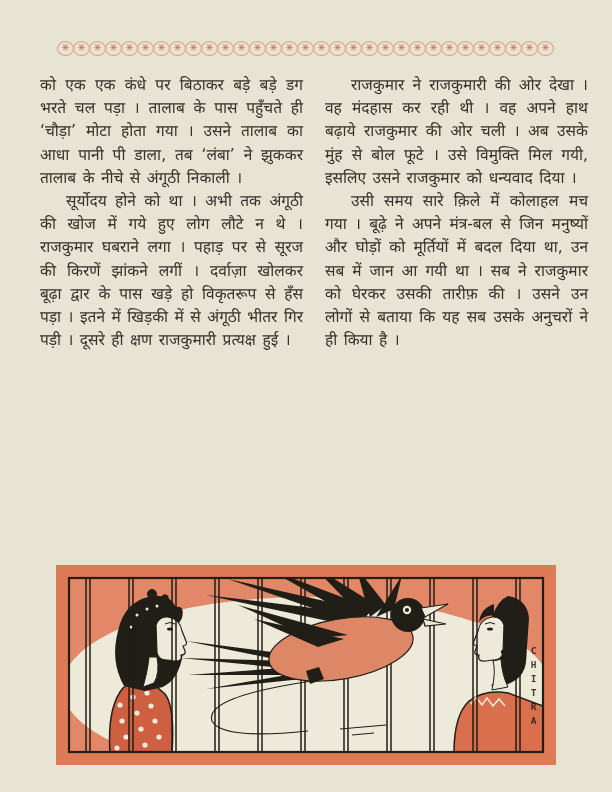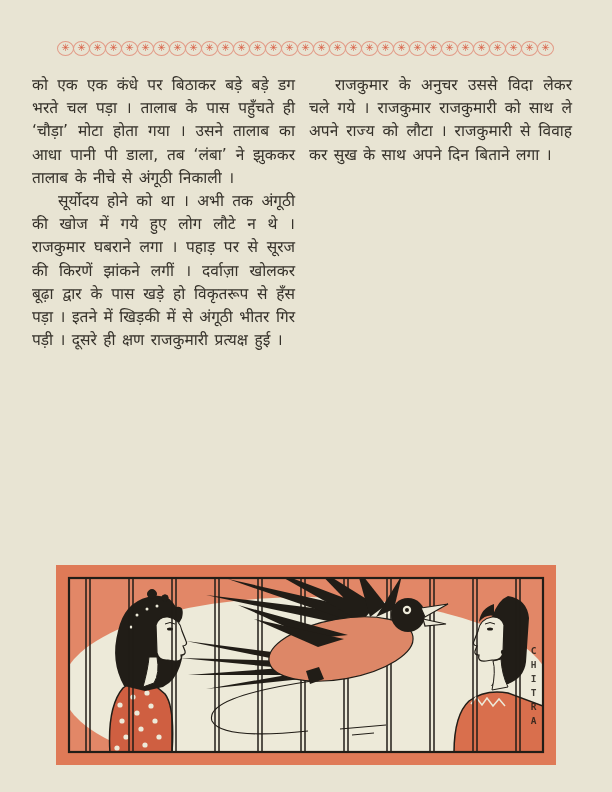--- a/index.html
+++ b/index.html
@@ -14,22 +14,22 @@
     display:flex; justify-content:center; align-items:center;
   }
   .orn {
     display:inline-block; width:17px; height:15px; margin-left:-1px;
     border:1.3px solid; border-radius:50%;
     font-size:10px; line-height:12px; text-align:center; flex:0 0 auto;
   }
 
   
   .text-columns {
-    position:absolute; top:74px; left:32px; width:548px;
-    display:flex; gap:14px;
+    position:absolute; top:74px; left:40px; width:548px;
+    display:flex; gap:22px;
   }
   .col { width:263px; }
   .para {
     font-size:15.5px; line-height:23.2px; text-align:justify;
     word-spacing:1.5px;
   }
   .para.indent { text-indent:26px; }
 
   
   .illustration { position:absolute; top:565px; left:56px; width:500px; height:200px; }
@@ -79,21 +79,22 @@
       <span class="orn" style="color: rgb(216, 90, 64); border-color: rgb(226, 155, 135);">✳</span>
       <span class="orn" style="color: rgb(216, 90, 64); border-color: rgb(226, 155, 135);">✳</span>
     </div>
 
   <div class="text-columns" style="color: rgb(53, 49, 42);">
     <div class="col">
       <p class="para">को एक एक कंधे पर बिठाकर बड़े बड़े डग भरते चल पड़ा । तालाब के पास पहुँचते ही ‘चौड़ा’ मोटा होता गया । उसने तालाब का आधा पानी पी डाला, तब ‘लंबा’ ने झुककर तालाब के नीचे से अंगूठी निकाली ।</p>
       <p class="para indent">सूर्योदय होने को था । अभी तक अंगूठी की खोज में गये हुए लोग लौटे न थे । राजकुमार घबराने लगा । पहाड़ पर से सूरज की किरणें झांकने लगीं । दर्वाज़ा खोलकर बूढ़ा द्वार के पास खड़े हो विकृतरूप से हँस पड़ा । इतने में खिड़की में से अंगूठी भीतर गिर पड़ी । दूसरे ही क्षण राजकुमारी प्रत्यक्ष हुई ।</p>
     </div>
     <div class="col">
-      <p class="para indent">राजकुमार के अनुचर उससे विदा लेकर चले गये । राजकुमार राजकुमारी को साथ ले अपने राज्य को लौटा । राजकुमारी से विवाह कर सुख के साथ अपने दिन बिताने लगा ।</p>
+      <p class="para indent">राजकुमार ने राजकुमारी की ओर देखा । वह मंदहास कर रही थी । वह अपने हाथ बढ़ाये राजकुमार की ओर चली । अब उसके मुंह से बोल फूटे । उसे विमुक्ति मिल गयी, इसलिए उसने राजकुमार को धन्यवाद दिया ।</p>
+      <p class="para indent">उसी समय सारे क़िले में कोलाहल मच गया । बूढ़े ने अपने मंत्र-बल से जिन मनुष्यों और घोड़ों को मूर्तियों में बदल दिया था, उन सब में जान आ गयी था । सब ने राजकुमार को घेरकर उसकी तारीफ़ की । उसने उन लोगों से बताया कि यह सब उसके अनुचरों ने ही किया है ।</p>
     </div>
   </div>
 
   <div class="illustration">
     <svg width="500" height="200" viewBox="0 0 500 200">
       <defs>
         <clipPath id="innerClip">
             <rect x="13" y="13" width="474" height="174"></rect>
           </clipPath>
       </defs>

